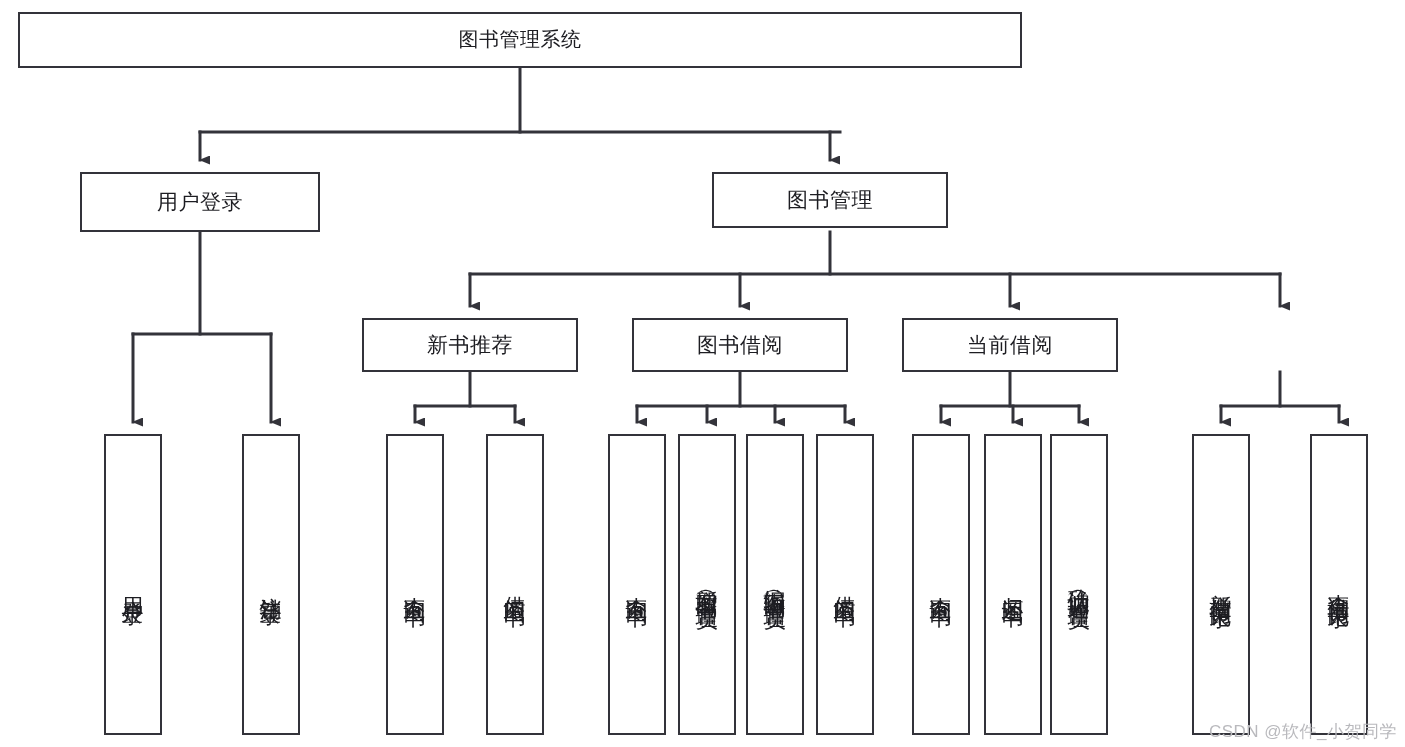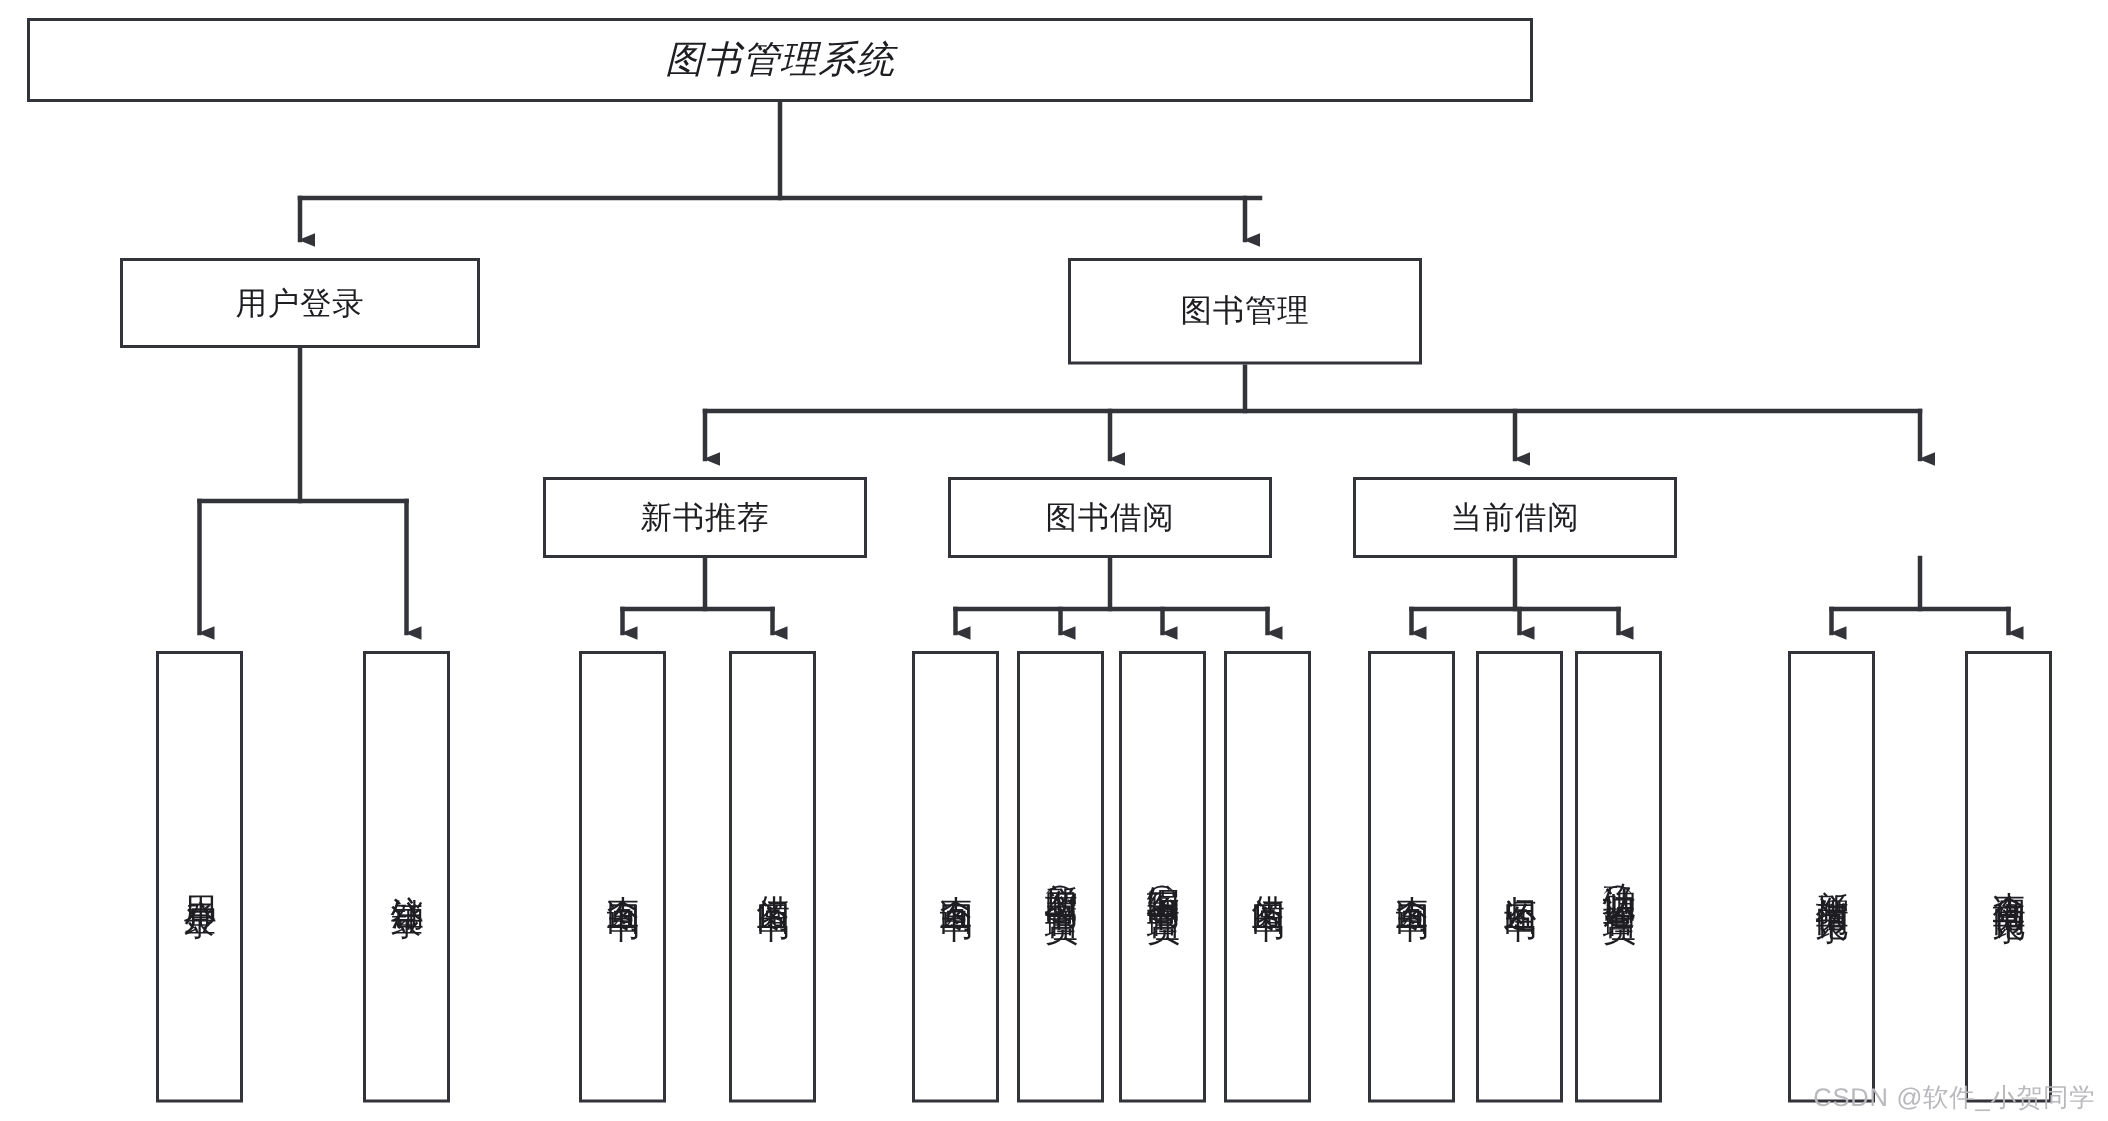--- a/index.html
+++ b/index.html
@@ -42,22 +42,21 @@
     text-align: center;
     line-height: 1.18;
     letter-spacing: 0.5px;
   }
   
   .node.horiz .label {
     font-size: 21px;
     writing-mode: horizontal-tb;
   }
   .node.root .label {
-    font-size: 25px;
-    font-style: italic;
+    font-size: 20px;
   }
   
   .node.vert {
     align-items: center;
     justify-content: center;
     padding: 4px 0;
   }
   .node.vert .label {
     writing-mode: vertical-rl;
     text-orientation: upright;
@@ -133,21 +132,21 @@
     </g>
   </svg>
 
   <div class="node horiz root" style="left:18px; top:12px; width:1004px; height:56px;">
     <span class="label">图书管理系统</span>
   </div>
 
   <div class="node horiz" style="left:80px; top:172px; width:240px; height:60px;">
     <span class="label">用户登录</span>
   </div>
-  <div class="node horiz" style="left:712px; top:172px; width:236px; height:71px;">
+  <div class="node horiz" style="left:712px; top:172px; width:236px; height:56px;">
     <span class="label">图书管理</span>
   </div>
 
   <div class="node horiz" style="left:632px; top:318px; width:216px; height:54px;">
     <span class="label">图书借阅</span>
   </div>
   <div class="node horiz" style="left:362px; top:318px; width:216px; height:54px;">
     <span class="label">新书推荐</span>
   </div>
   <div class="node horiz" style="left:902px; top:318px; width:216px; height:54px;justify-content:center;">

